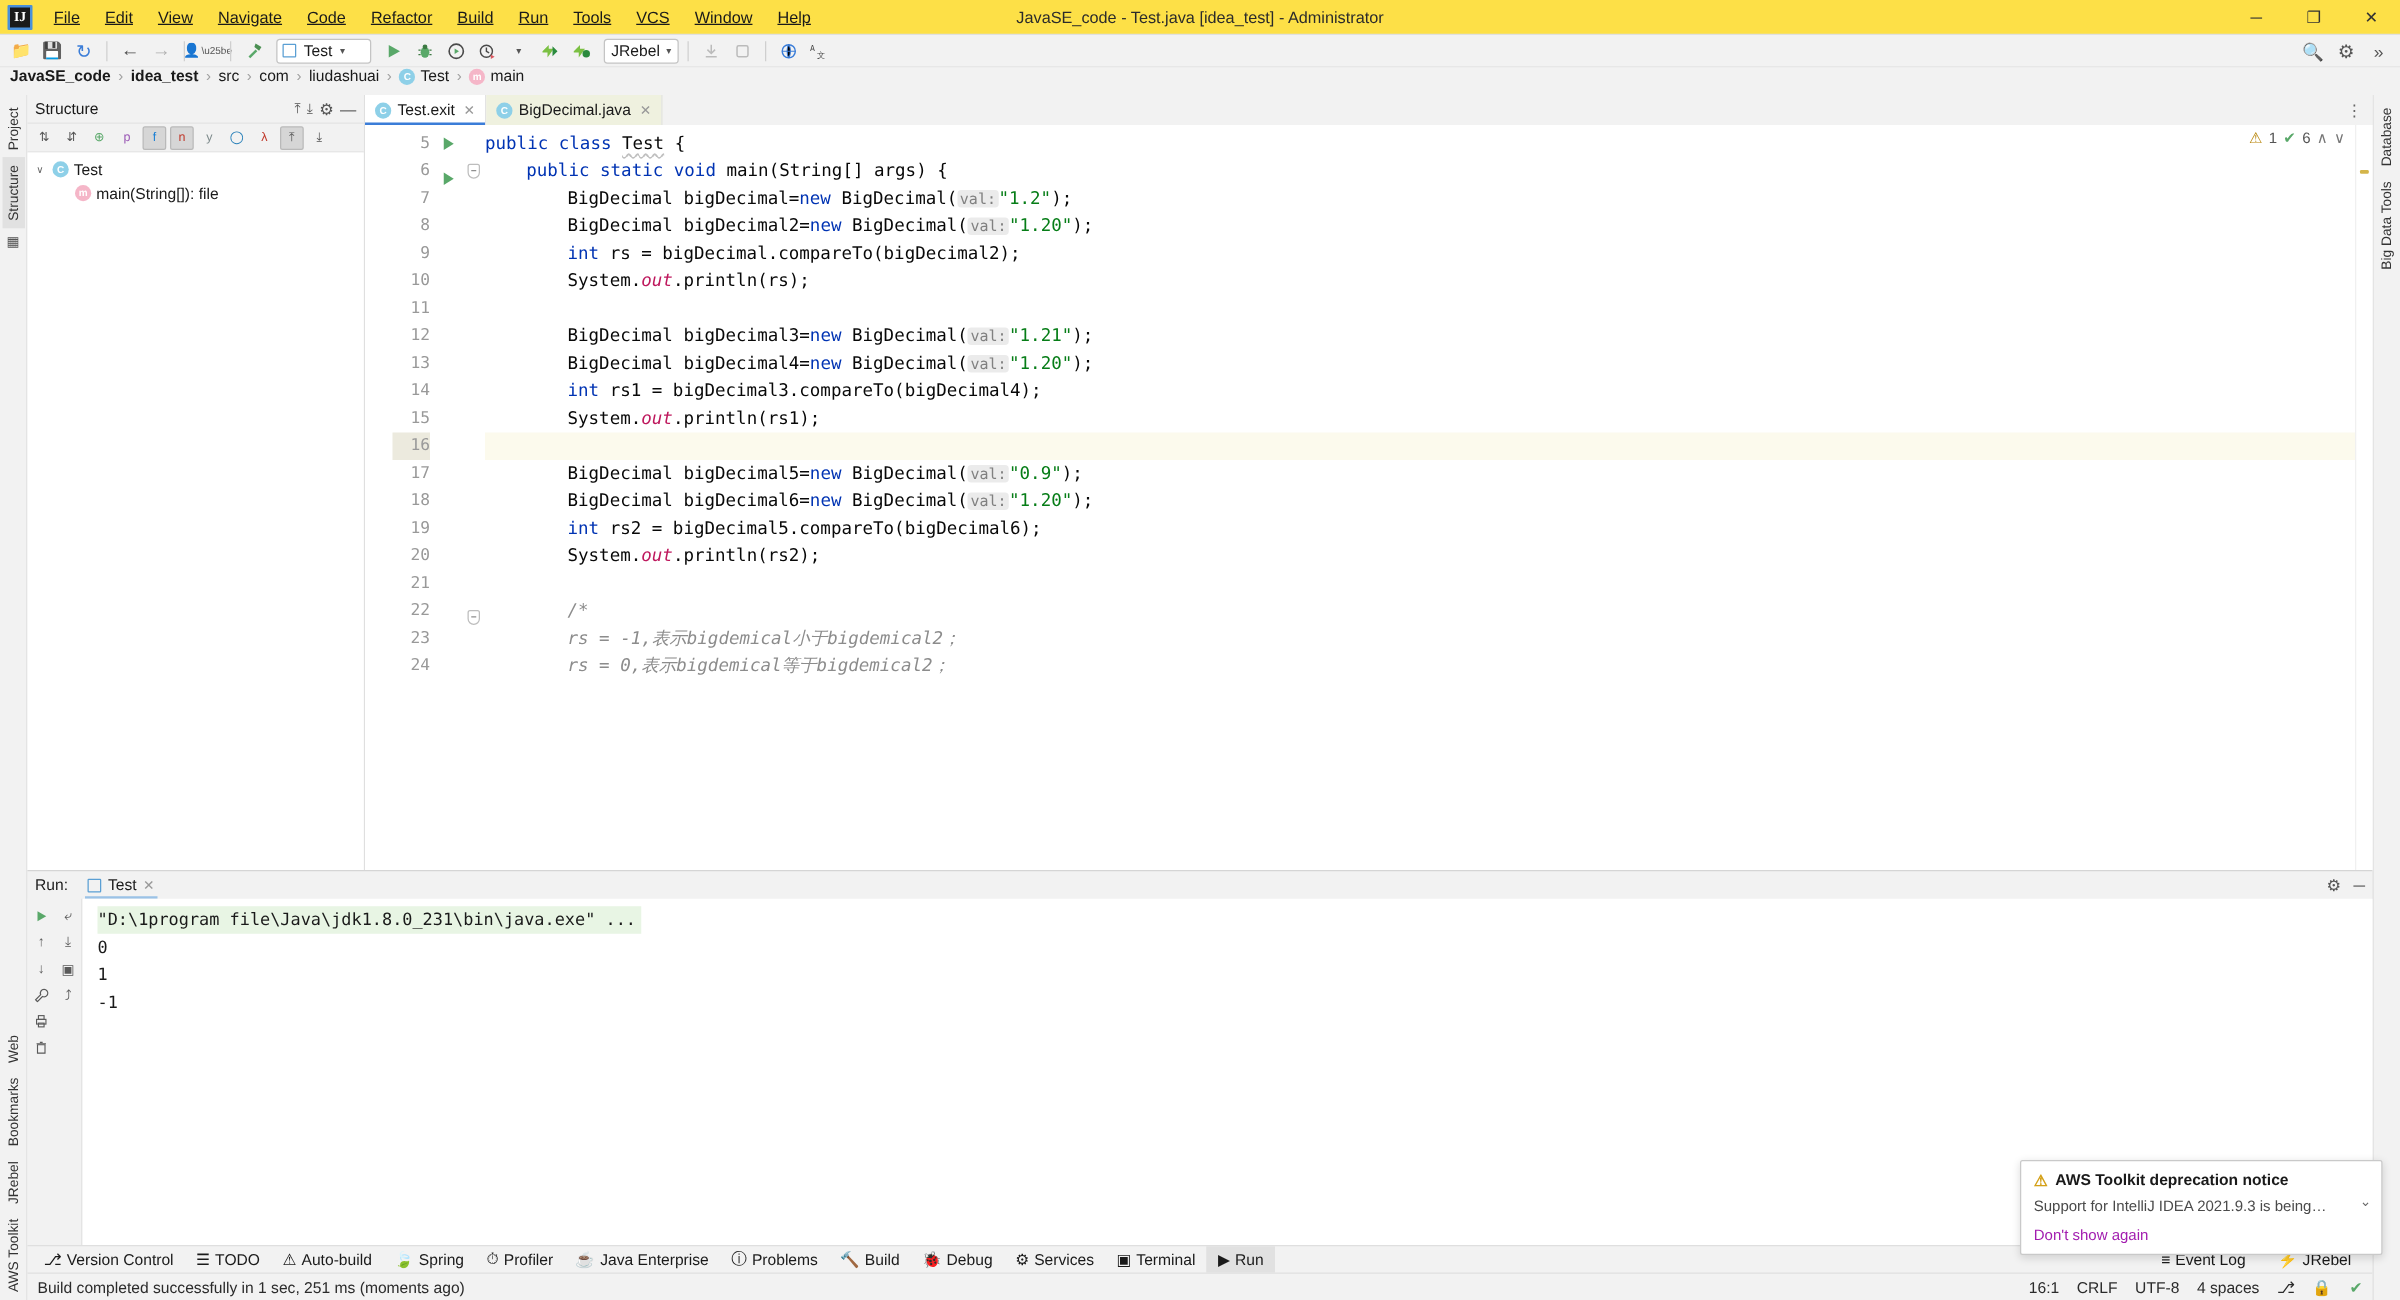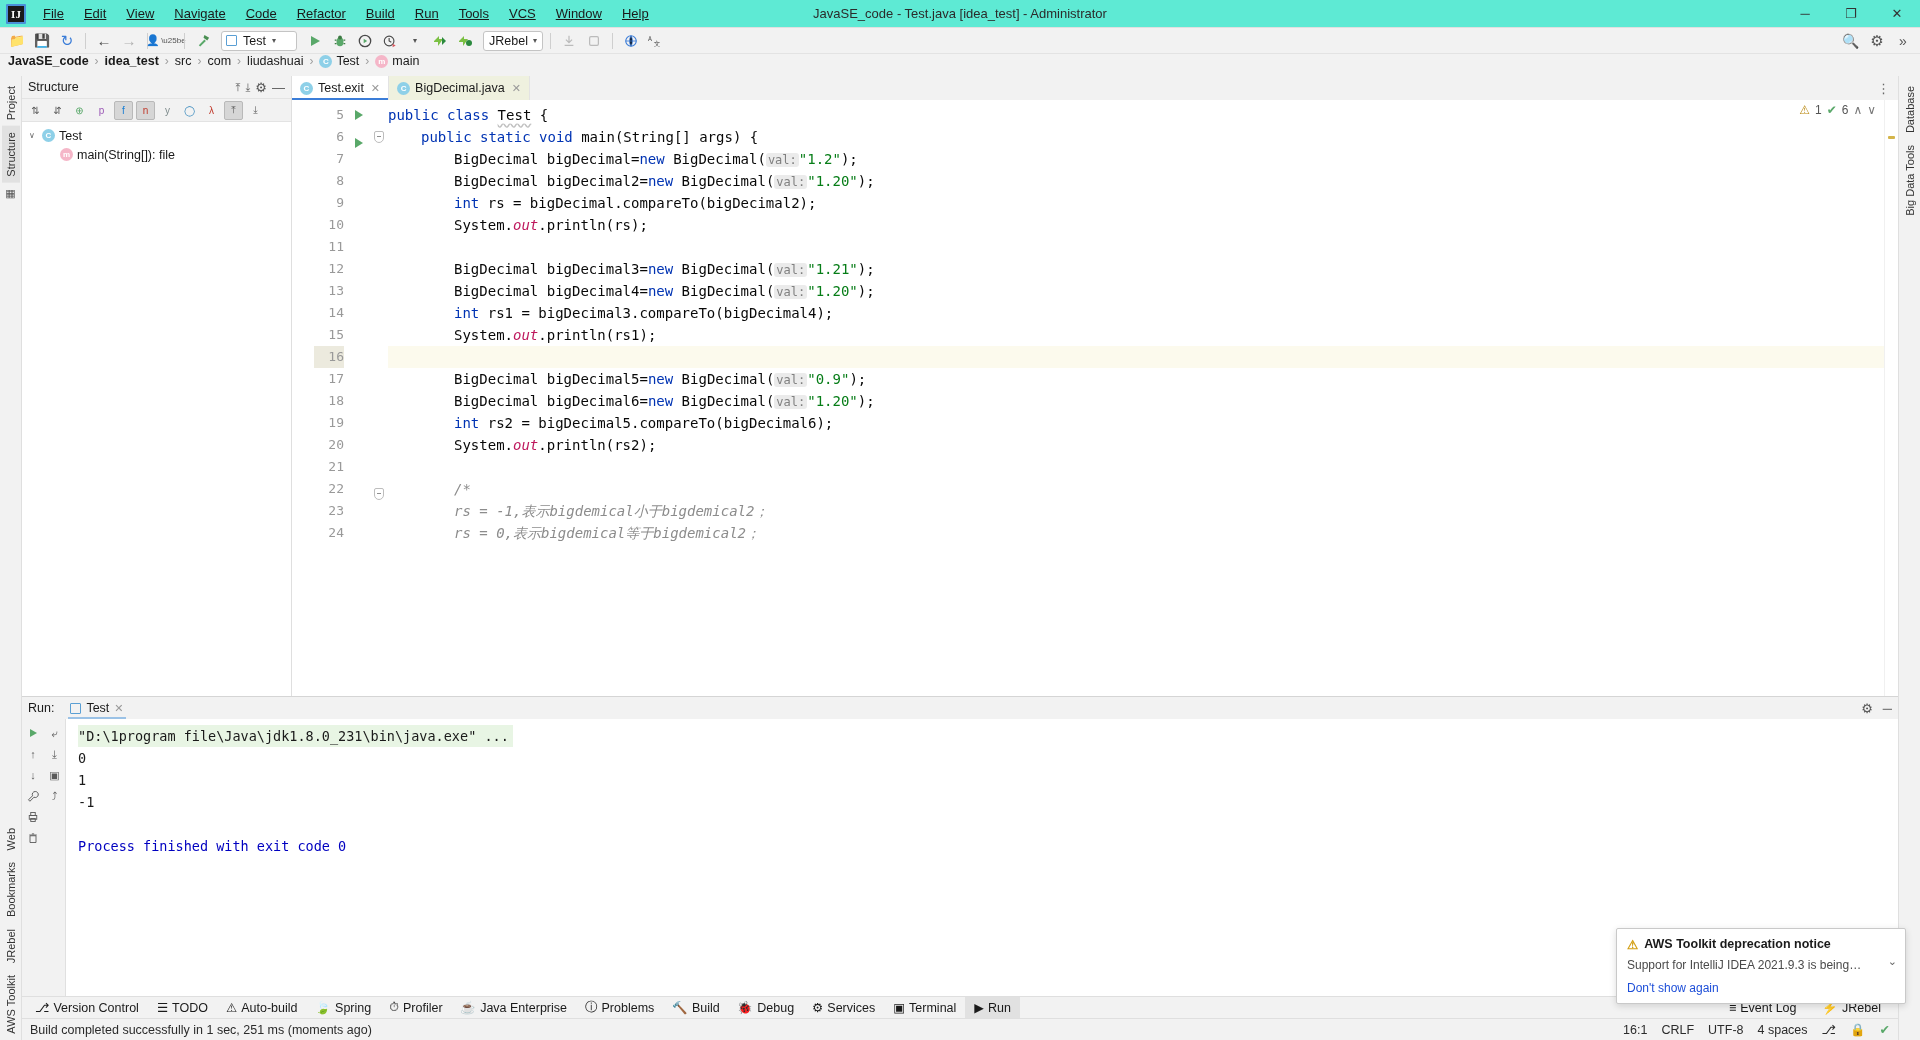--- a/index.html
+++ b/index.html
@@ -8,21 +8,21 @@
     font-family: "Liberation Sans", sans-serif;
     font-size: 13px;
     color: #1a1a1a;
     background: #f2f2f2;
     -webkit-font-smoothing: antialiased;
   }
   .app { width:1920px; height:1040px; display:flex; flex-direction:column; background:#f2f2f2; }
 
   
   .titlebar {
-    height:28px; background:#5eead4; display:flex; align-items:center;
+    height:28px; background:#fde047; display:flex; align-items:center;
     border-bottom:1px solid #e0e0e0; position:relative; flex:none;
   }
   .ij-logo {
     width:20px; height:20px; margin-left:6px; margin-right:8px;
     background:#1a1a1a; color:#fff; font-weight:bold; font-size:11px;
     display:flex; align-items:center; justify-content:center;
     border:2px solid #4a90d9; border-radius:1px; font-family:"Liberation Serif",serif;
   }
   .menu { display:flex; align-items:center; gap:2px; }
   .menu-item {
@@ -200,21 +200,21 @@
   .exit { color:#0000c0; }
 
   
   .notif {
     position:absolute; right:14px; bottom:36px; width:290px; background:#fff;
     border:1px solid #c9c9c9; box-shadow:0 2px 7px rgba(0,0,0,.14); border-radius:2px;
     padding:8px 10px 8px 10px; font-size:12px; z-index:40;
   }
   .notif-title { display:flex; align-items:center; gap:6px; font-weight:bold; font-size:12.5px; }
   .notif-body { color:#4a4a4a; margin-top:5px; line-height:1.35; }
-  .notif-link { color:#1d4ed8; margin-top:8px; display:inline-block; cursor:pointer; }
+  .notif-link { color:#a21caf; margin-top:8px; display:inline-block; cursor:pointer; }
   .notif-chevron { position:absolute; right:8px; top:26px; color:#666; font-size:11px; cursor:pointer; }
 
   
   .btmbar {
     height:22px; background:#f2f2f2; display:flex; align-items:center; gap:0;
     border-top:1px solid #dfdfdf; font-size:12.5px; flex:none; padding-left:4px;
   }
   .bb-item { display:flex; align-items:center; gap:4px; padding:0 9px; height:22px; cursor:default; }
   .bb-item.active { background:#e1e1e1; }
   .bb-right { margin-left:auto; display:flex; align-items:center; gap:8px; padding-right:8px; }
@@ -599,21 +599,20 @@
             <div class="rs-btn">⤓</div>
             <div class="rs-btn">▣</div>
             <div class="rs-btn">⤴</div>
           </div>
           <div class="console" id="consoleBody">
               <div class="cline"><span class="cmdline">"D:\1program file\Java\jdk1.8.0_231\bin\java.exe" ...</span></div>
               <div class="cline">0</div>
               <div class="cline">1</div>
               <div class="cline">-1</div>
               <div class="cline"></div>
-              <div class="cline"><span class="exit">Process finished with exit code 0</span></div>
             </div>
         </div>
 
         <div class="notif">
           <div class="notif-title">
             <span style="color:#d4a017;">⚠</span>
             <span>AWS Toolkit deprecation notice</span>
           </div>
           <div class="notif-body">Support for IntelliJ IDEA 2021.9.3 is being…</div>
           <div class="notif-link">Don't show again</div>

